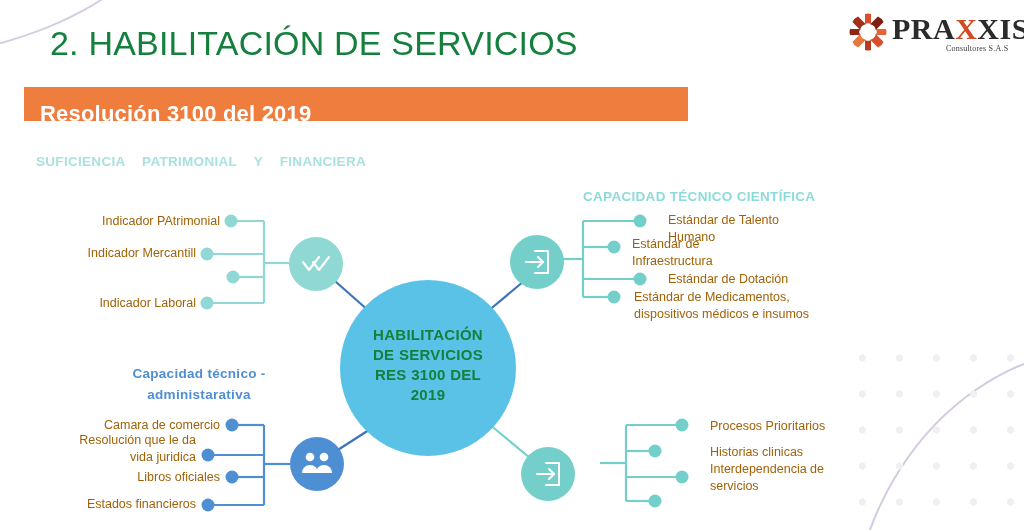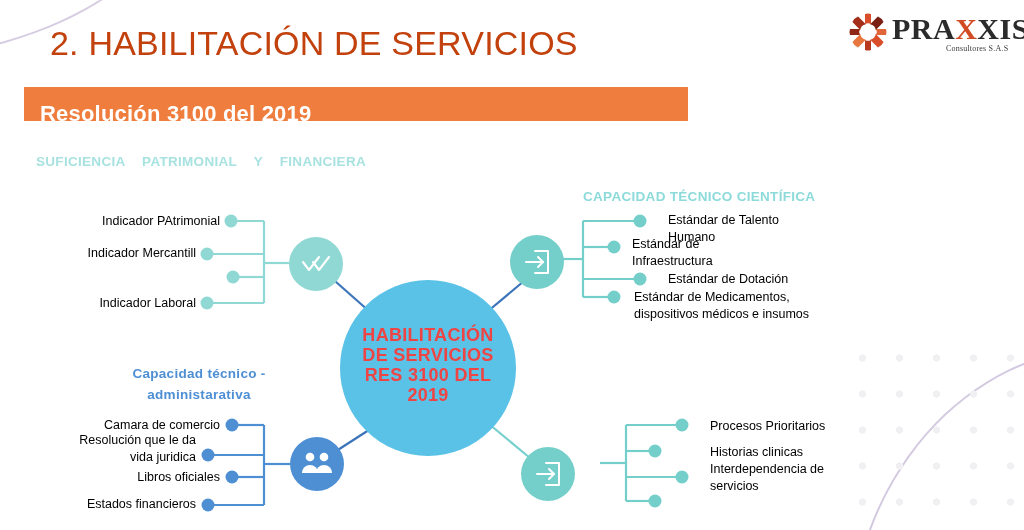--- a/index.html
+++ b/index.html
@@ -54,21 +54,21 @@
     background-position: 2px 2px;
   }
 
   
   .slide-title {
     position: absolute;
     left: 50px;
     top: 24px;
     font-size: 34px;
     letter-spacing: .2px;
-    color: #c2410c;
+    color: #15803d;
     font-weight: 400;
     white-space: nowrap;
   }
   .orange-banner {
     position: absolute;
     left: 24px;
     top: 87px;
     width: 664px;
     height: 34px;
     background: #ef7d3d;
@@ -148,35 +148,35 @@
     left: 104px; top: 363px; width: 190px;
     color: #4e8fd4;
     text-align: center;
     line-height: 21px;
   }
 
   
   .node-label {
     position: absolute;
     font-size: 12.5px;
-    color: #000000;
+    color: #a16207;
     line-height: 17px;
     white-space: pre-line;
   }
   .node-label.right-align { text-align: right; }
 
   
   .center-text {
     position: absolute;
     left: 340px;
     top: 325px;
     width: 176px;
     text-align: center;
-    color: #ef4444;
-    font-size: 18px;
+    color: #15803d;
+    font-size: 15px;
     font-weight: bold;
     line-height: 20px;
     letter-spacing: .3px;
     white-space: pre-line;
   }
 </style>
 </head>
 <body>
 
 <div id="slide">

